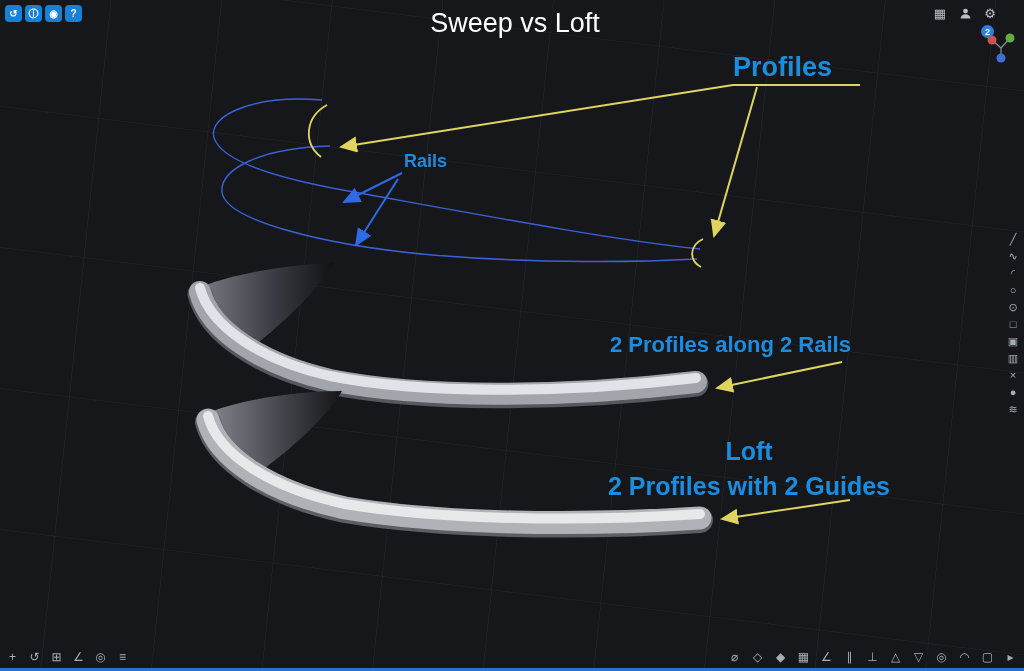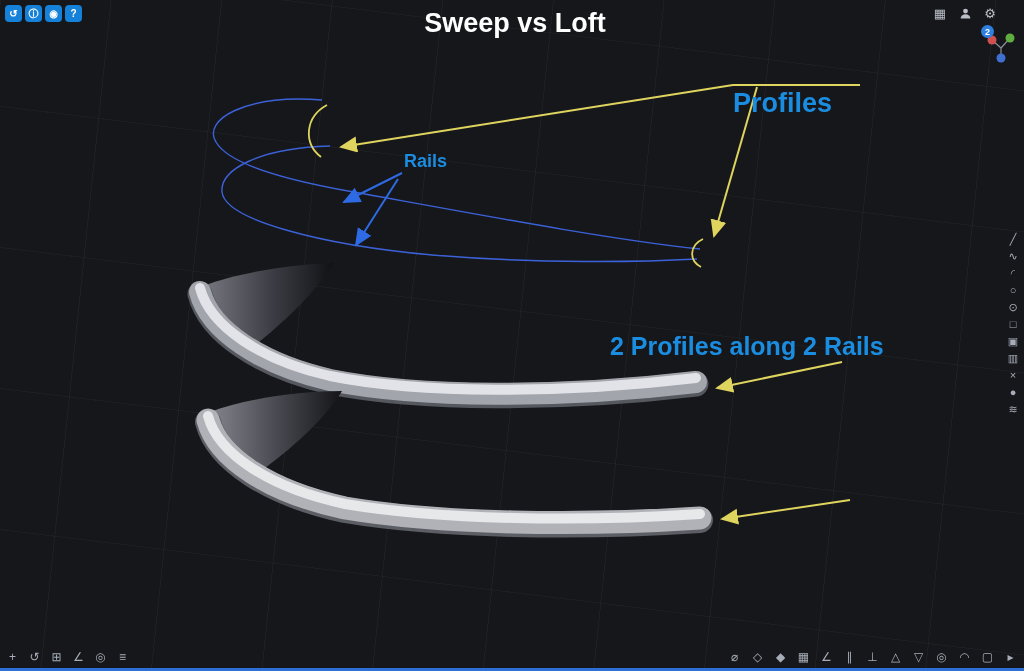--- a/index.html
+++ b/index.html
@@ -46,25 +46,25 @@
   .bl-toolbar { position:absolute; left:5px; bottom:7px; display:flex; gap:7px;
     color:#a7adb8; font-size:12px; z-index:5; }
   .br-toolbar { position:absolute; right:6px; bottom:7px; display:flex; gap:8px;
     color:#a7adb8; font-size:12px; z-index:5; }
   .bt-icon { width:15px; height:15px; display:flex; align-items:center; justify-content:center; cursor:pointer; }
 
   .bottom-line { position:absolute; left:0; right:0; bottom:0; height:3px; background:#2e6fd6; z-index:6; }
 
   
   .title-block { position:absolute; left:340px; top:6px; width:350px; text-align:center;
-    color:#ffffff; font-size:27px; font-weight:bold; line-height:34px; z-index:4; }
+    color:#ffffff; font-size:27px; font-weight:normal; line-height:34px; z-index:4; }
   .vp-label { position:absolute; font-weight:bold; color:#1b8de0; z-index:4; white-space:nowrap; }
-  .lbl-profiles { left:733px; top:52px; font-size:27px;margin-top:36px; }
+  .lbl-profiles { left:733px; top:52px; font-size:27px; }
   .lbl-rails    { left:404px; top:151px; font-size:18px; }
-  .lbl-sweep    { left:610px; top:332px; font-size:25px; }
+  .lbl-sweep    { left:610px; top:332px; font-size:22px; }
   .lbl-loft-block { left:563px; top:434px; width:372px; text-align:center; font-size:25px; line-height:35px; }
 </style>
 </head>
 <body>
 
 <div id="stage">
 
   <svg class="viewport-svg" width="1024" height="671" viewBox="0 0 1024 671">
     <defs>
       <marker id="ay" markerWidth="10" markerHeight="9" refX="8" refY="4" orient="auto">
@@ -122,20 +122,24 @@
       <path d="M 398,179 L 356,245" marker-end="url(#ab)"></path>
     </g>
   </svg>
 
   <div class="title-block">
     <div>Sweep vs Loft</div>
   </div>
   <div class="vp-label lbl-profiles">Profiles</div>
   <div class="vp-label lbl-rails">Rails</div>
   <div class="vp-label lbl-sweep">2 Profiles along 2 Rails</div>
+  <div class="vp-label lbl-loft-block">
+    <div>Loft</div>
+    <div>2 Profiles with 2 Guides</div>
+  </div>
 
   <div class="tl-buttons">
     <div class="tl-btn">
       <span>↺</span>
     </div>
     <div class="tl-btn">
       <span>ⓘ</span>
     </div>
     <div class="tl-btn">
       <span>◉</span>

